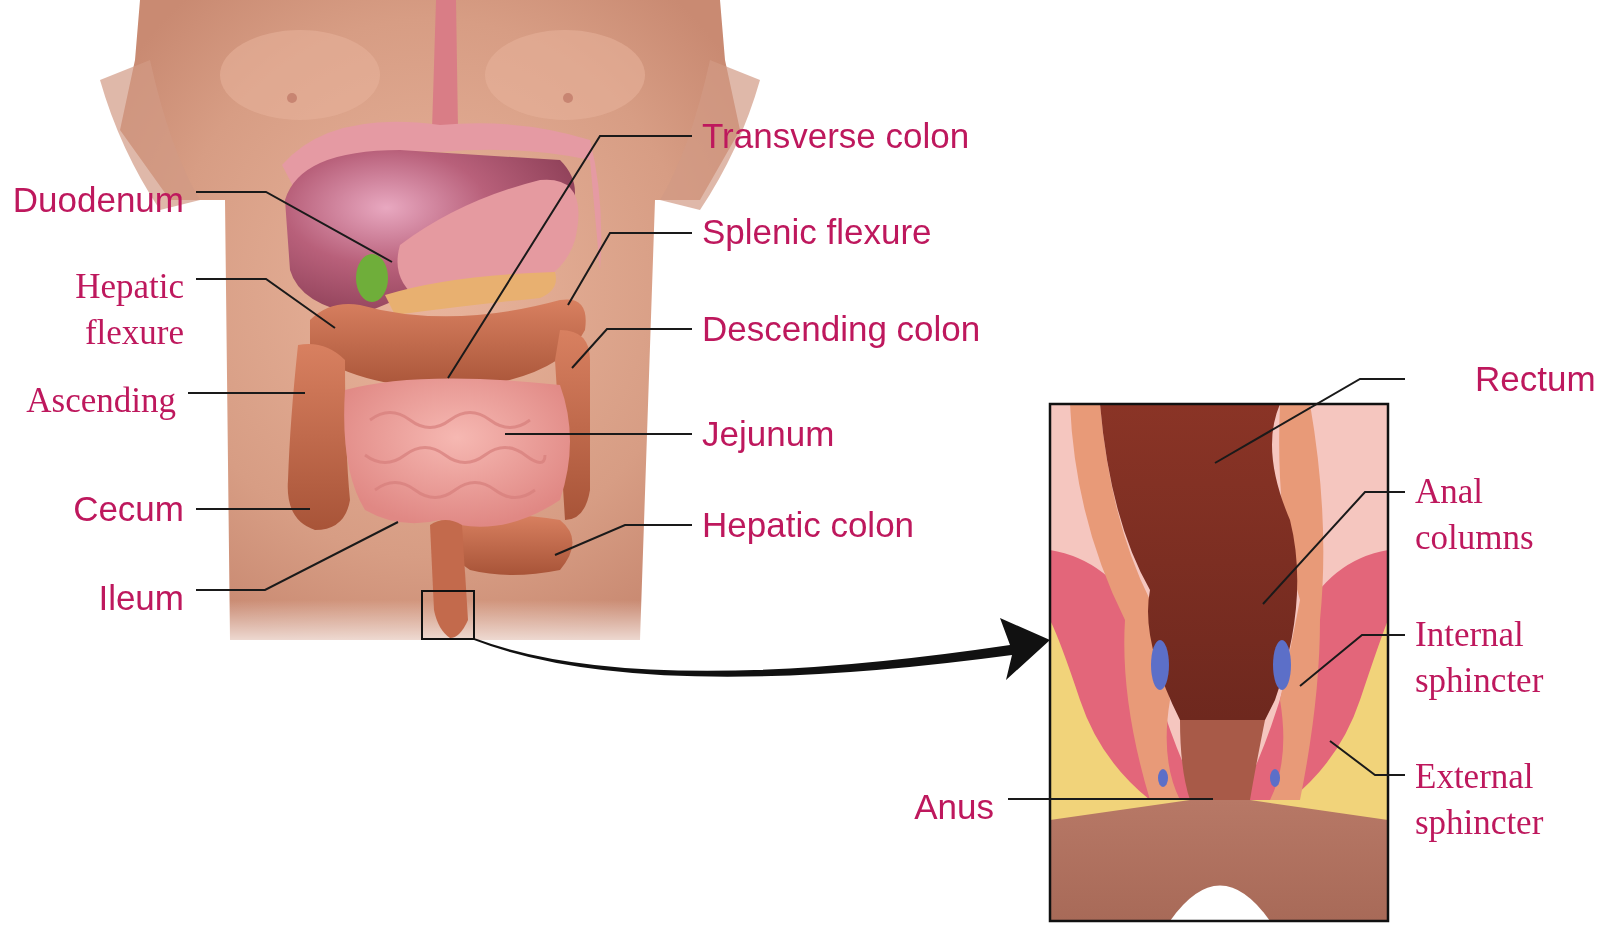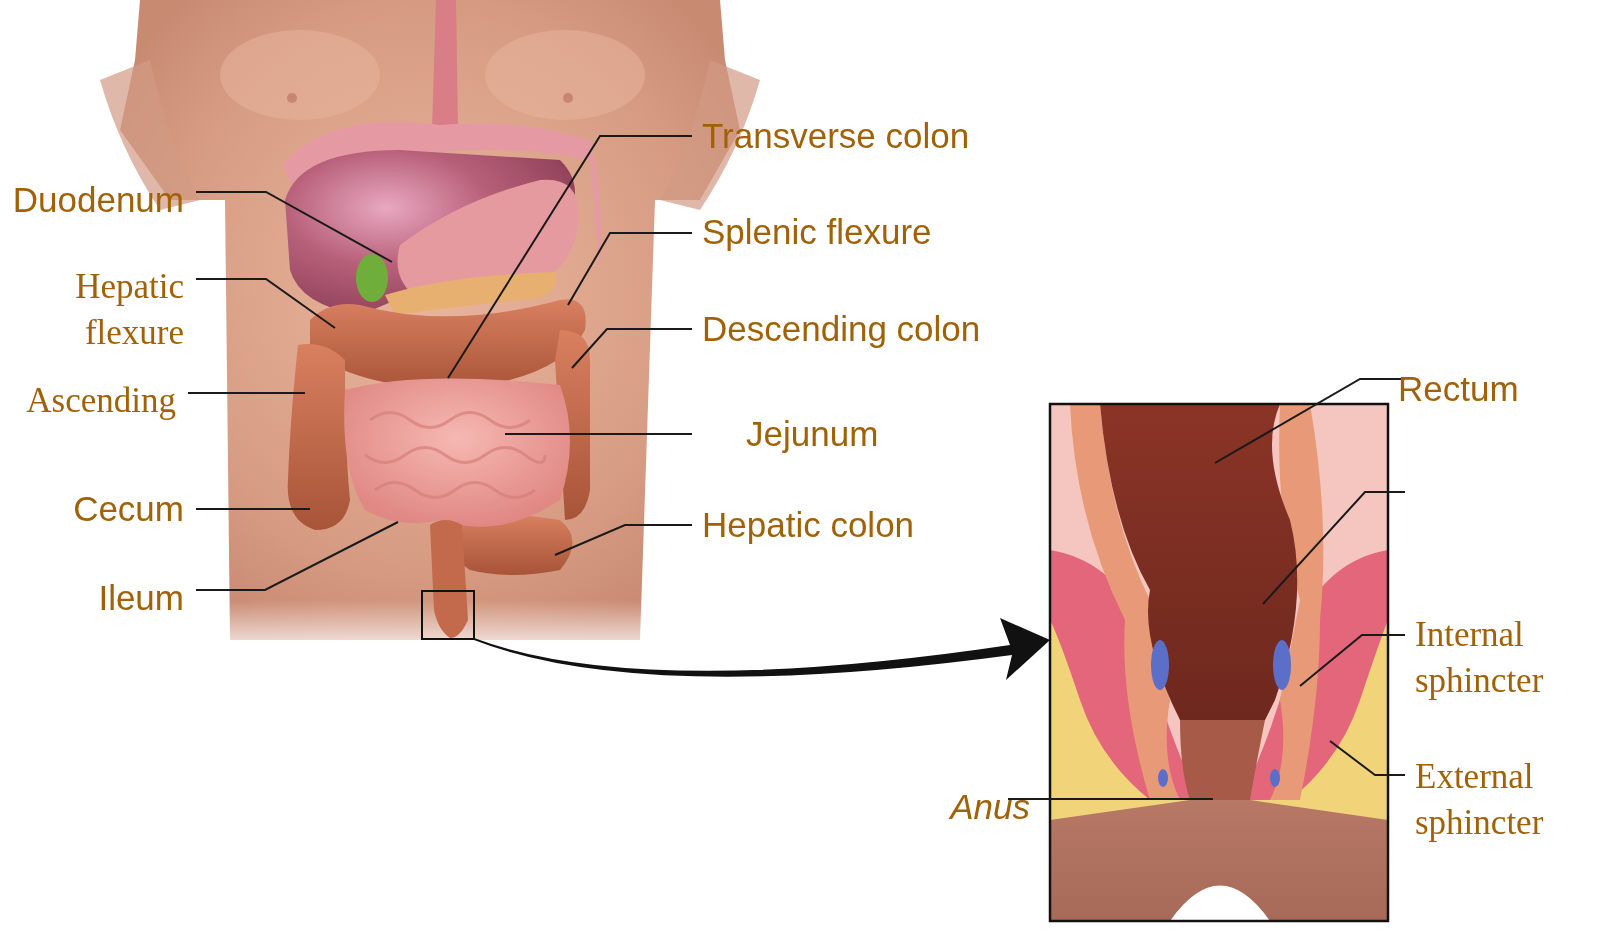--- a/index.html
+++ b/index.html
@@ -1,19 +1,19 @@
 <!DOCTYPE html>
 <html><head>
 <meta charset="utf-8">
 <style>
   html, body { margin: 0; padding: 0; background: #ffffff; }
   body { width: 1600px; height: 942px; position: relative; overflow: hidden;
          font-family: "Liberation Sans", "DejaVu Sans", sans-serif; color: #1a1a1a; }
   .canvas { position: absolute; left: 0; top: 0; width: 1600px; height: 942px; }
-  .label { position: absolute; font-size: 35px; line-height: 46px; white-space: nowrap; color: #a16207; }
+  .label { position: absolute; font-size: 35px; line-height: 46px; white-space: nowrap; color: #be185d; }
   .label.right { text-align: right; margin-top: 8px; }
   .label.left { text-align: left; }
   .label .line2 { display: block; font-family: Liberation Serif, serif; }
   svg { position: absolute; left: 0; top: 0; }
 </style>
 </head>
 <body>
 
 <div class="canvas">
 
@@ -163,35 +163,39 @@
 
   <div class="label left" style="left:702px; top:113px;">
     <span>Transverse colon</span>
   </div>
   <div class="label left" style="left:702px; top:209px;">
     <span>Splenic flexure</span>
   </div>
   <div class="label left" style="left:702px; top:306px;">
     <span>Descending colon</span>
   </div>
-  <div class="label left" style="left:702px; top:411px;margin-left:44px;">
+  <div class="label left" style="left:702px; top:411px;">
     <span>Jejunum</span>
   </div>
   <div class="label left" style="left:702px; top:502px;">
     <span>Hepatic colon</span>
   </div>
 
-  <div class="label left" style="left:1398px; top:356px;margin-top:10px;">
+  <div class="label left" style="left:1475px; top:356px;">
     <span>Rectum</span>
+  </div>
+  <div class="label left" style="left:1415px; top:469px;">
+    <span class="line2">Anal</span>
+    <span class="line2">columns</span>
   </div>
   <div class="label left" style="left:1415px; top:612px;">
     <span class="line2">Internal</span>
     <span class="line2">sphincter</span>
   </div>
   <div class="label left" style="left:1415px; top:754px;">
     <span class="line2">External</span>
     <span class="line2">sphincter</span>
   </div>
-  <div class="label right" style="right:570px; top:776px;font-style:italic;">
+  <div class="label right" style="right:606px; top:776px;">
     <span>Anus</span>
   </div>
 
 </div>
 
 </body></html>

